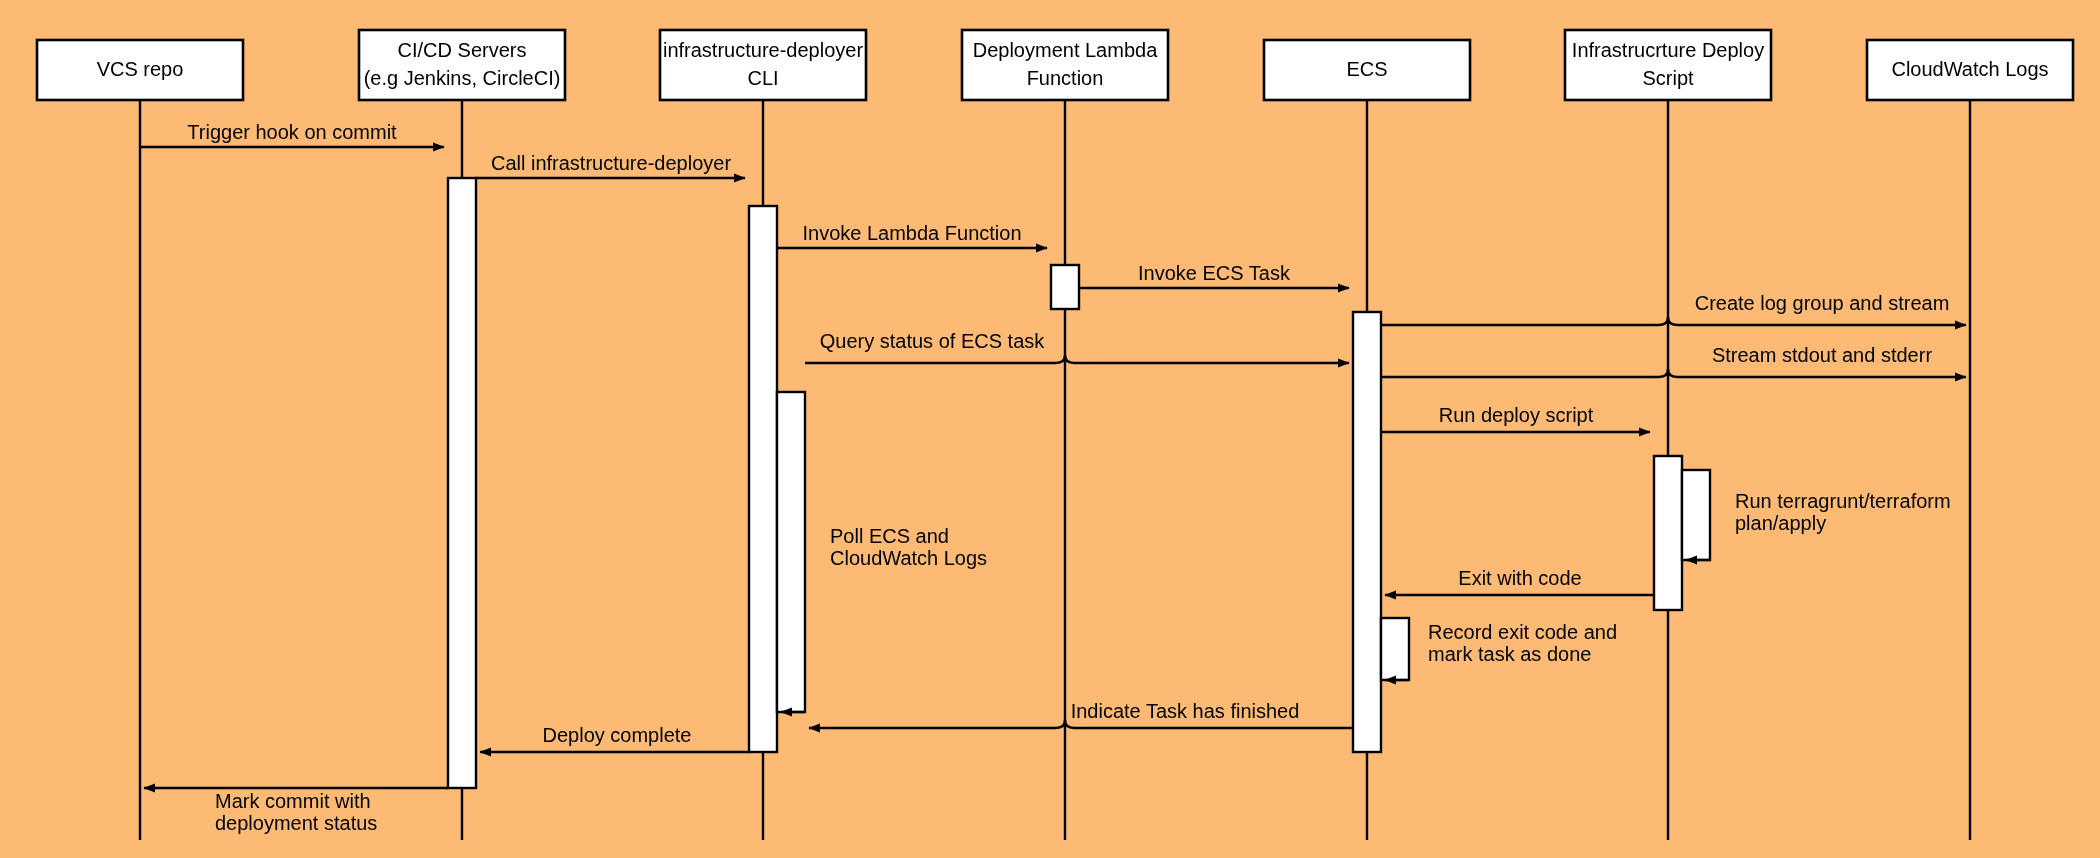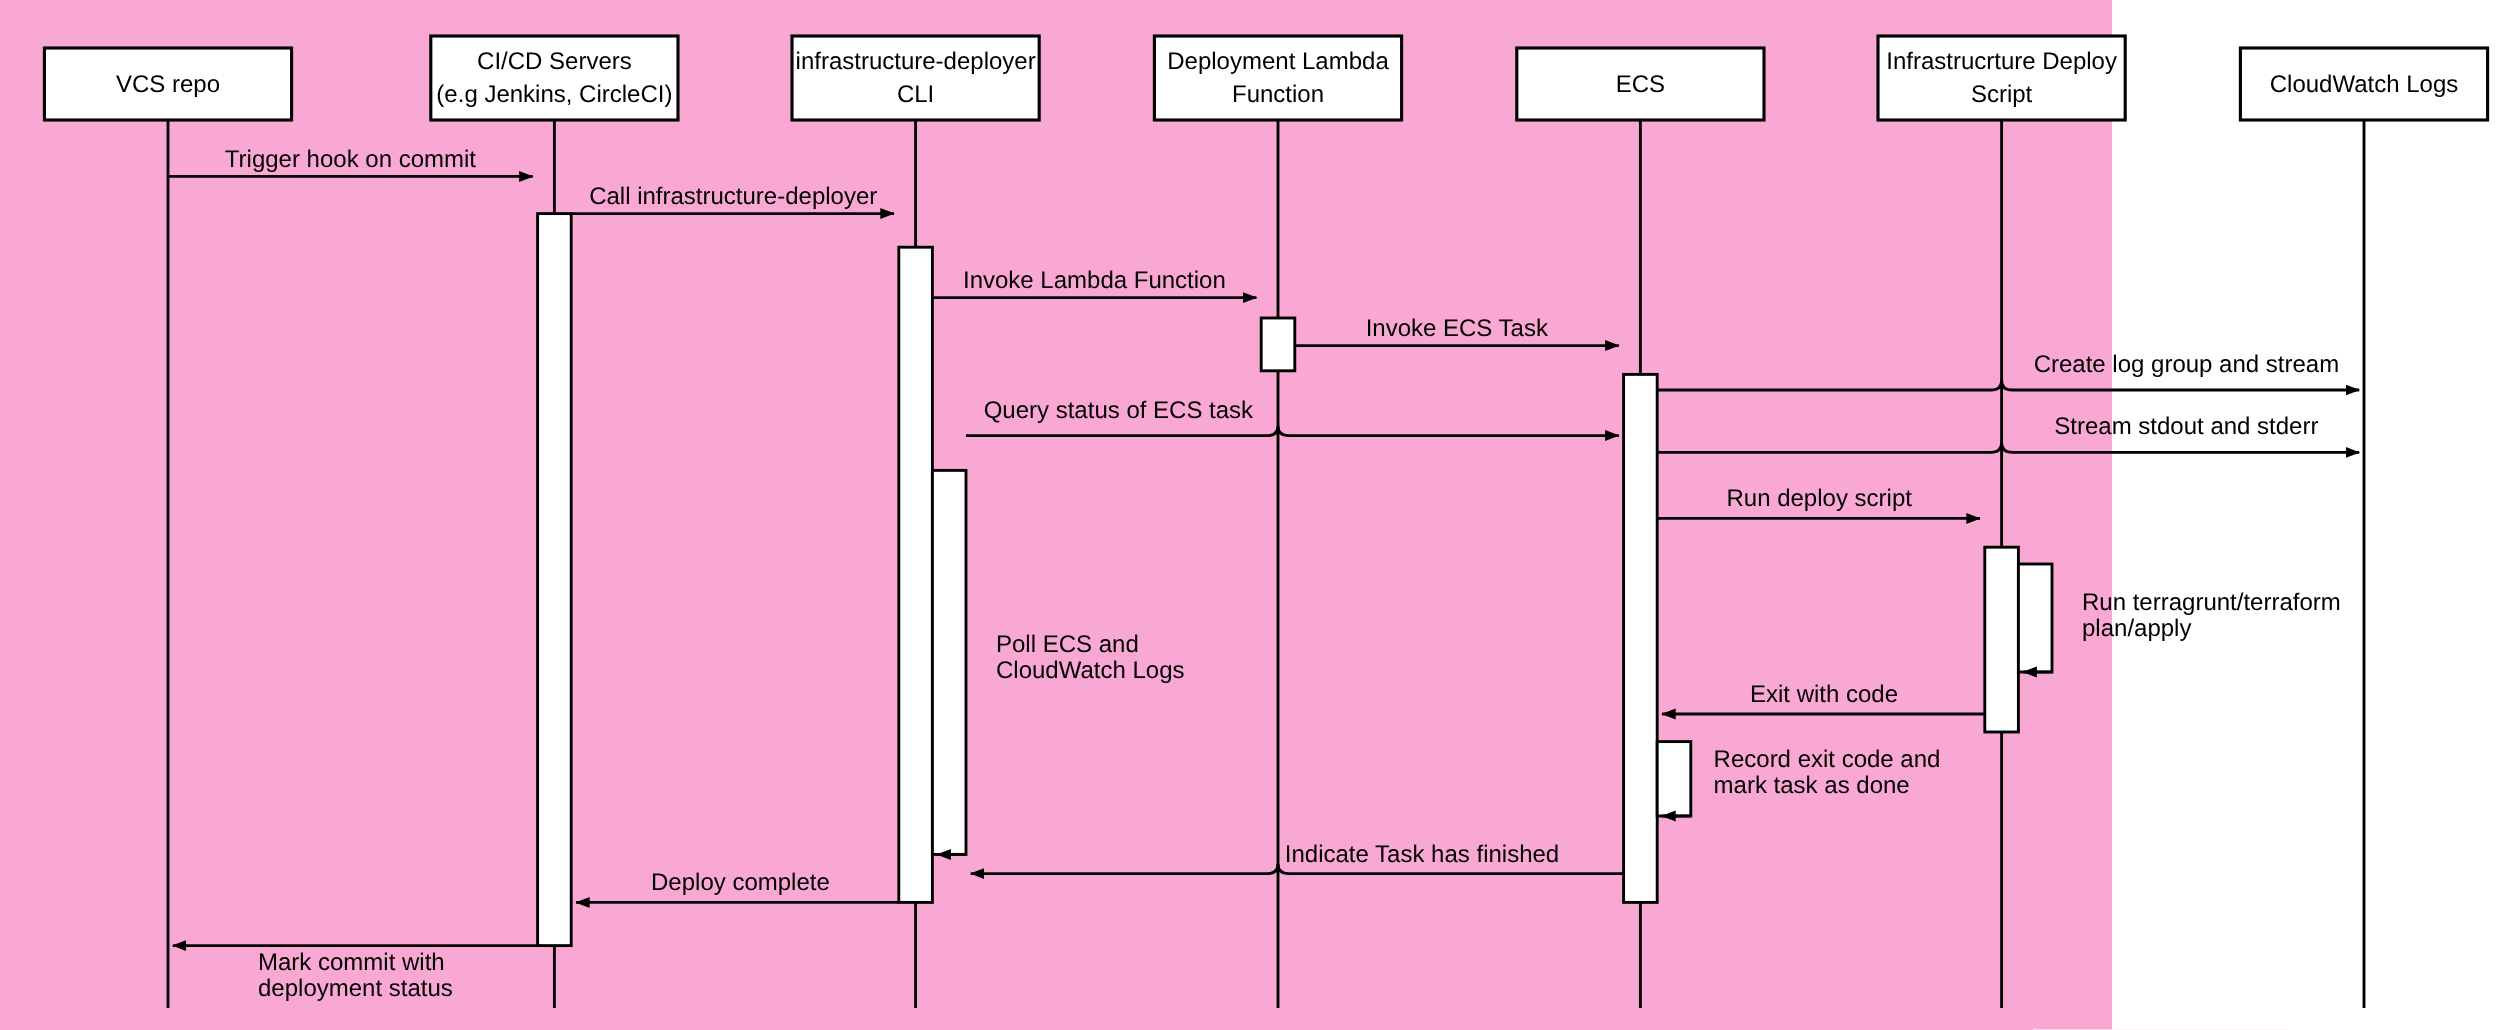--- a/index.html
+++ b/index.html
@@ -9,23 +9,23 @@
     background: #ffffff;
   }
   body {
     width: 2100px;
     height: 858px;
     font-family: "Liberation Sans", sans-serif;
     overflow: hidden;
   }
   #diagram-root {
     position: relative;
-    width: 1760px;
+    width: 2100px;
     height: 858px;
-    background: #f9a8d4;
+    background: #fdba74;
     text-align: right;
   }
   svg#seq-svg {
     position: absolute;
     left: 0;
     top: 0;
     width: 2100px;
     height: 858px;
     display: block;
   }

